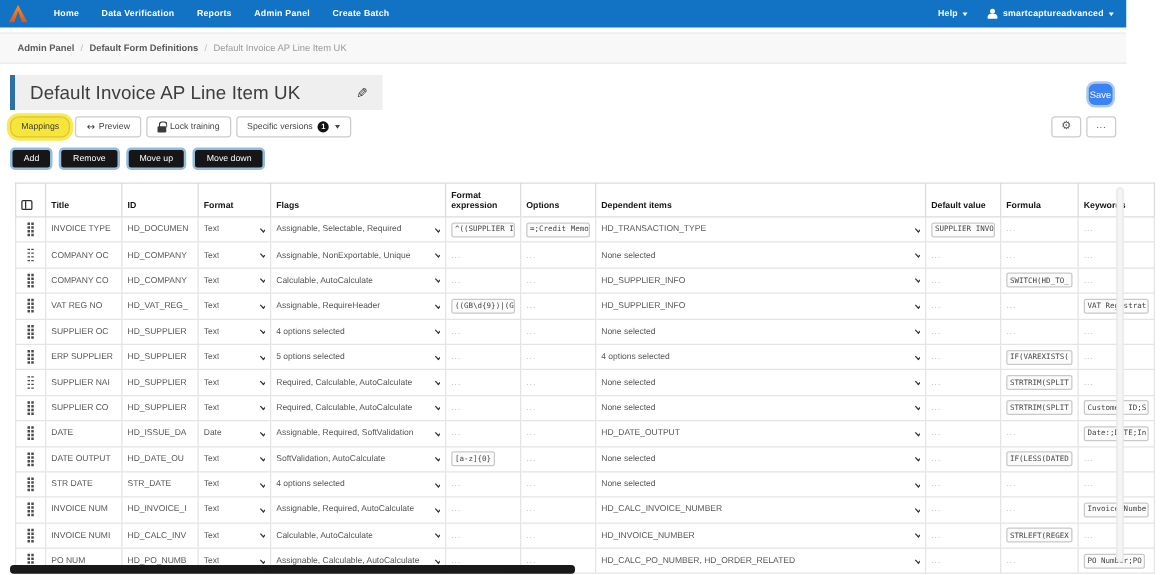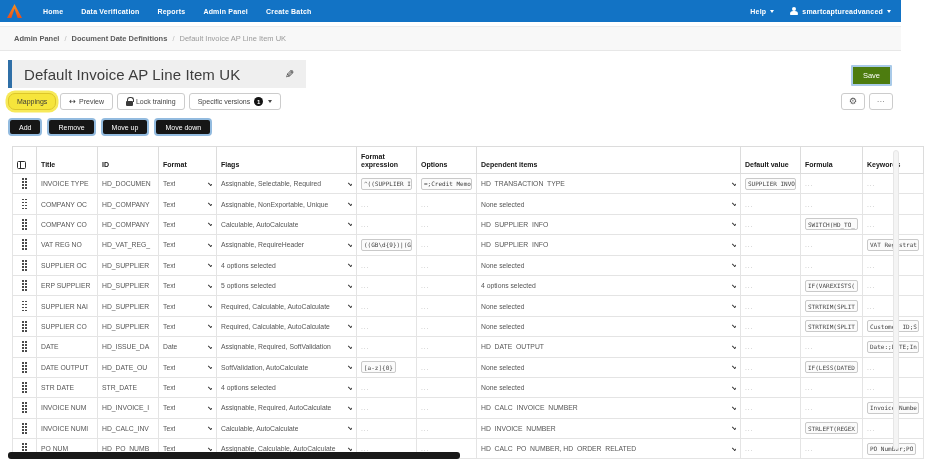--- a/index.html
+++ b/index.html
@@ -22,21 +22,21 @@
   
   .breadcrumb{margin-top:4px;height:25px;background:#f8f8f8;border-top:1px solid #ececec;border-bottom:1px solid #e7e7e7;display:flex;align-items:center;padding:0 14px;font-size:7.5px;}
   .crumb{color:#5a5a5a;font-weight:700;}
   .crumb-sep{color:#bbb;margin:0 5px;font-weight:400;}
   .crumb-current{color:#9a9a9a;font-weight:400;}
 
   
   .title-block{margin:9px 8px 0;width:298px;height:28px;background:#efefef;border-left:4px solid #2f6fa7;display:flex;align-items:center;padding:0 12px;}
   .page-title{font-size:15px;color:#3d3d3d;letter-spacing:.1px;white-space:nowrap;}
   .pencil{margin-left:auto;font-size:11px;color:#333;transform:scaleX(-1);font-family:"DejaVu Sans",sans-serif;}
-  .save-btn{position:absolute;top:65px;right:9px;background:#4d7c0f;color:#fff;font-size:7.5px;padding:4px 10px;border:2px solid #a9cae8;border-radius:1px;}
+  .save-btn{position:absolute;top:65px;right:9px;background:#3b82f6;color:#fff;font-size:7.5px;padding:4px 1px;border:2px solid #a9cae8;border-radius:7px;}
 
   
   .toolbar{margin:5px 8px 0;display:flex;align-items:center;gap:4px;}
   .btn-light{background:#fff;border:1px solid #ccc;border-radius:3px;font-size:7px;color:#444;height:17px;padding:0 8px;display:flex;align-items:center;gap:3px;white-space:nowrap;}
   .btn-mappings{background:#f6e53b;border:1px solid #ddc62a;border-radius:7px;box-shadow:0 0 0 2.5px rgba(246,229,59,.85);color:#3a3a3a;}
   .caret-d{display:inline-block;width:0;height:0;border-left:2.6px solid transparent;border-right:2.6px solid transparent;border-top:3px solid #444;margin-left:2px;}
   .arrow-lr{font-size:8px;color:#333;font-family:"DejaVu Sans",sans-serif;line-height:1;}
   .lock-icon{position:relative;width:7px;height:5px;background:#3a3a3a;border-radius:1px;margin-top:3px;display:inline-block;}
   .lock-icon::before{content:'';position:absolute;top:-3.4px;left:1.1px;width:4.6px;height:4px;border:1.2px solid #3a3a3a;border-bottom:none;border-radius:3px 3px 0 0;}
   .badge{width:9px;height:9px;border-radius:50%;background:#121212;color:#fff;font-size:6px;font-weight:700;display:flex;align-items:center;justify-content:center;margin-left:1px;}
@@ -92,21 +92,21 @@
           <i class="user-icon"></i>
           <span>smartcaptureadvanced</span>
           <i class="caret-w"></i>
         </span>
     </span>
   </div>
 
   <div class="breadcrumb">
     <span class="crumb">Admin Panel</span>
     <span class="crumb-sep">/</span>
-    <span class="crumb">Document Date Definitions</span>
+    <span class="crumb">Default Form Definitions</span>
     <span class="crumb-sep">/</span>
     <span class="crumb-current">Default Invoice AP Line Item UK</span>
   </div>
 
   <div class="title-block">
     <span class="page-title">Default Invoice AP Line Item UK</span>
     <span class="pencil">✎</span>
   </div>
   <button class="save-btn">Save</button>
 

